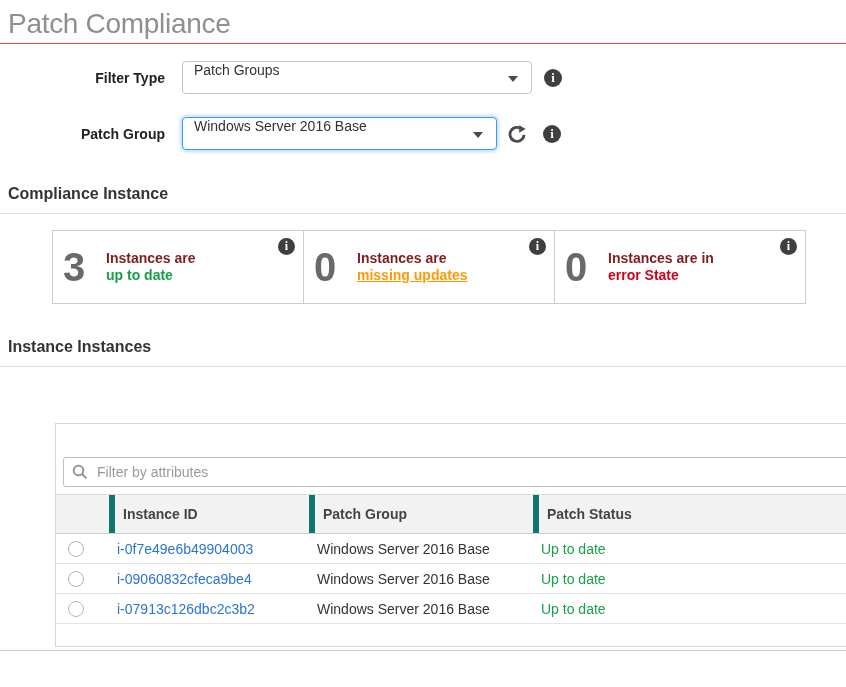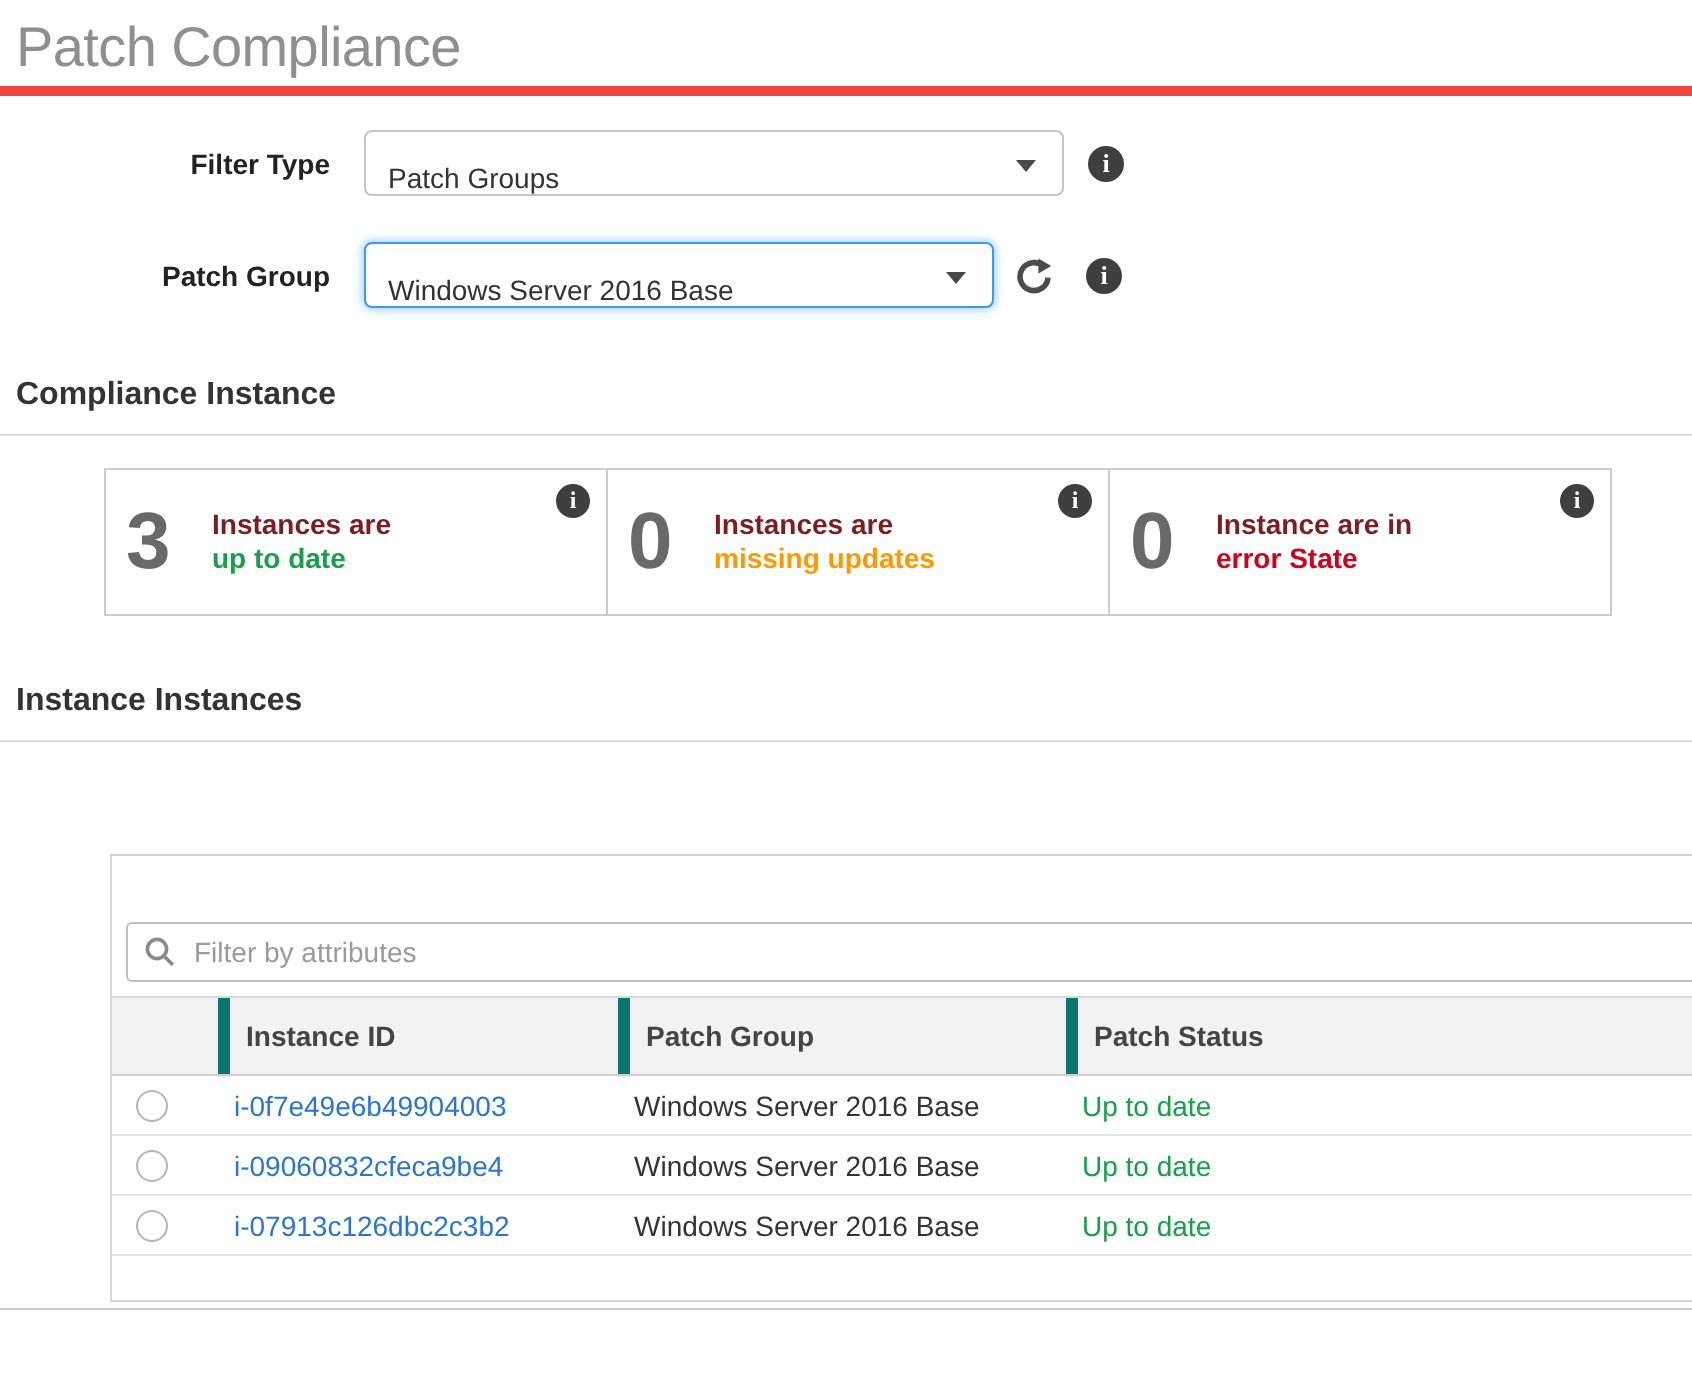--- a/index.html
+++ b/index.html
@@ -5,33 +5,33 @@
   html, body {
     margin: 0; padding: 0;
     width: 846px; height: 687px;
     overflow: hidden;
     background: #ffffff;
     font-family: "Liberation Sans", "DejaVu Sans", sans-serif;
     font-size: 14px;
     color: #333;
   }
   
-  .page-header { padding: 7px 0 3px 8px; border-bottom: 5px solid #ef4444; }
+  .page-header { padding: 7px 0 3px 8px; border-bottom: 1px solid #ef4444; }
   .page-title { margin: 0; font-size: 28px; line-height: 33px; font-weight: 400; color: #8f8f8f; letter-spacing: -0.3px; }
 
   .description { margin: 17px 0 0 8px; font-size: 14px; color: #333; white-space: nowrap; }
 
   
   .form { margin-top: 17px; }
   .form-row { display: flex; align-items: center; height: 33px; margin-bottom: 23px; }
   .form-label { width: 165px; text-align: right; margin-right: 17px; font-weight: 700; font-size: 14px; color: #222; }
   .select {
     position: relative; height: 33px; box-sizing: border-box;
     border: 1px solid #c5c5c5; border-radius: 4px; background: #fff;
-    display: flex; align-items: flex-end; padding-left: 11px; cursor: pointer;
+    display: flex; align-items: flex-start; padding-left: 11px; cursor: pointer;
   }
   .select.w350 { width: 350px; }
   .select.w315 { width: 315px; }
   .select.focused { border-color: var(--focus-blue); box-shadow: 0 0 4px 1px rgba(59,153,252,0.45); }
   .select-value { font-size: 14px; color: #333; }
   .caret {
     position: absolute; right: 13px; top: 14px; width: 0; height: 0;
     border-left: 5px solid transparent; border-right: 5px solid transparent;
     border-top: 6px solid #4a4a4a;
   }
@@ -149,29 +149,29 @@
         <span class="card-line1">Instances are</span>
         <span class="card-line2" style="color: rgb(24, 160, 72);">up to date</span>
       </span>
       <span class="info-icon card-info">i</span>
     </div>
 
     <div class="card">
       <span class="card-count">0</span>
       <span class="card-lines">
         <span class="card-line1">Instances are</span>
-        <span class="card-line2" style="color: rgb(255, 153, 0);">missing updates</span>
+        <span class="card-line2" style="color: rgb(255, 153, 0); text-decoration: underline;">missing updates</span>
       </span>
       <span class="info-icon card-info">i</span>
     </div>
 
     <div class="card">
       <span class="card-count">0</span>
       <span class="card-lines">
-        <span class="card-line1">Instance are in</span>
+        <span class="card-line1">Instances are in</span>
         <span class="card-line2" style="color: rgb(208, 2, 27);">error State</span>
       </span>
       <span class="info-icon card-info">i</span>
     </div>
 
   </div>
 
   <div class="section-head second">
     <h2 class="section-title">Instance Instances</h2>
   </div>

